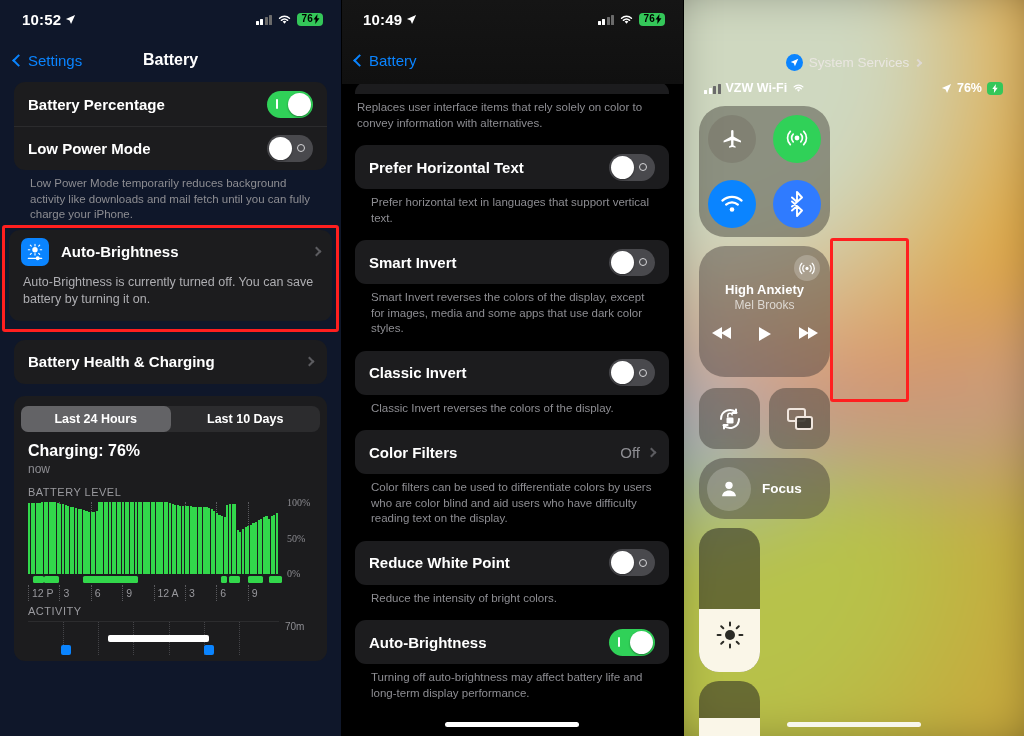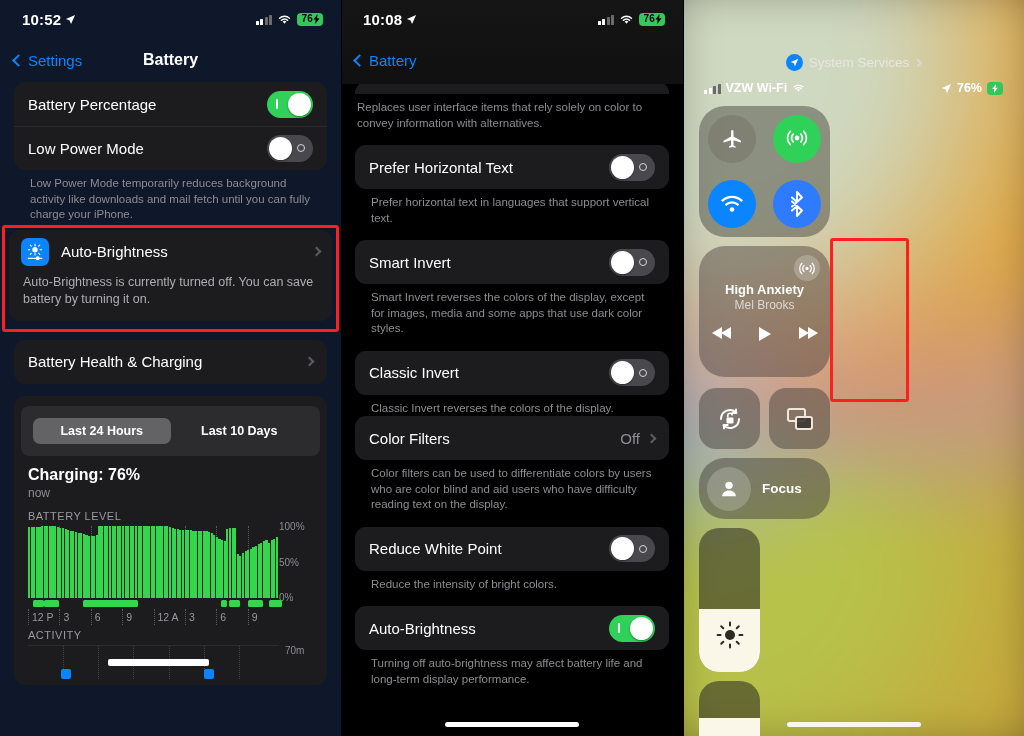--- a/index.html
+++ b/index.html
@@ -50,21 +50,21 @@
   }
 
   
   .scroll { padding: 0 14px; }
   .group { background: #1c1c1e; border-radius: 11px; overflow: hidden; }
   .row {
     height: 44px; display: flex; align-items: center; justify-content: space-between;
     padding: 0 14px; color: #fff; font-size: 15px;
   }
   .row + .row { box-shadow: inset 0 .6px 0 #3a3a3c; }
-  .row-label { font-size: 15px; color: #fff; }
+  .row-label { font-size: 15px; color: #fff; font-weight: bold; }
   .row-value { color: #8e8e93; font-size: 15px; }
   .chev-r { width: 7px; height: 7px; border-top: 2px solid #5c5c60; border-right: 2px solid #5c5c60; transform: rotate(45deg); flex: 0 0 auto; }
   .footnote { color: #8d8d92; font-size: 11.5px; line-height: 1.35; padding: 6px 16px 0; }
   .grouphdr { color: #8d8d92; font-size: 11px; letter-spacing: .6px; padding: 14px 16px 6px; }
 
   
   .sw { width: 46px; height: 27px; border-radius: 14px; position: relative; flex: 0 0 auto; }
   .sw.on { background: #30d158; }
   .sw.off { background: #49494d; }
   .sw .knob { position: absolute; top: 2px; width: 23px; height: 23px; border-radius: 50%; background: #fff; box-shadow: 0 1px 2px rgba(0,0,0,.4); }
@@ -77,36 +77,36 @@
   
   .redbox { border: 3px solid #ff1f1f; border-radius: 3px; padding: 2px 4px 8px; margin: 2px 2px; }
   .insight-icon {
     width: 28px; height: 28px; border-radius: 7px; background: #0a84ff;
     display: flex; align-items: center; justify-content: center; flex: 0 0 auto;
   }
   .irow { height: 44px; display: flex; align-items: center; gap: 12px; padding: 0 12px; }
   .idesc { color: #aeaeb2; font-size: 12.5px; line-height: 1.4; padding: 0 14px 12px 14px; }
 
   
-  .seg { background: #2c2c2e; border-radius: 8px; display: flex; padding: 12px; margin: 10px 7px 0; justify-content: flex-end; }
+  .seg { background: #2c2c2e; border-radius: 8px; display: flex; padding: 0; margin: 10px 7px 0; justify-content: flex-end; }
   .seg div { flex: 1; text-align: center; font-size: 12.5px; color: #fff; padding: 6px 0; border-radius: 7px; font-weight: bold;}
   .seg div.sel { background: #636366; }
   .charge-ttl { color: #fff; font-size: 16px; font-weight: bold; padding: 10px 14px 0; }
   .charge-sub { color: #8d8d92; font-size: 12px; padding: 2px 14px 0; }
   .chart-hdr { color: #9a9a9f; font-size: 11px; letter-spacing: .5px; padding: 10px 14px 4px; }
 
   
   .chartwrap { display: flex; padding: 0 14px 0 14px; }
   .chart { position: relative; flex: 1; height: 72px; }
   .chart .bars { position: absolute; inset: 0; display: flex; align-items: flex-end; gap: 0px; }
   .chart .bars span { flex: 1 1 0; background: #32d74b; }
   .chart .grid { position: absolute; inset: 0; pointer-events: none; }
   .chart .grid i { position: absolute; top: 0; bottom: 0; width: 1px; border-left: 1px dotted #5a5a5e; }
   .ylabels { width: 34px; position: relative; font-size: 10px; color: #8d8d92; }
-  .ylabels span { position: absolute; left: 0; }
+  .ylabels span { position: absolute; left: 8px; font-family: Liberation Serif, serif; }
   .chgwrap { display: flex; padding: 2px 14px 0; }
   .chgbar { flex: 1; height: 9px; position: relative; }
   .chgbar b { position: absolute; top: 0; height: 7px; background: #32d74b; border-radius: 1.5px; }
   .xaxis { display: flex; padding: 1px 14px 0; position: relative; height: 18px;}
   .xaxis .t { position: absolute; font-size: 10.5px; color: #98989d; }
   .xaxis .vl { position: absolute; top: 0; height: 16px; border-left: 1px dotted #5a5a5e; }
   .act-chart { margin: 0 14px; height: 34px; position: relative; border-top: 1px solid #2c2c2e; }
   .act-chart .g { position: absolute; top: 0; bottom: 0; border-left: 1px dotted #444448; }
   .act-chart .hline { position: absolute; height: 7px; background: #fff; border-radius: 2px; }
   .act-chart .blu { position: absolute; width: 10px; height: 10px; background: #0a84ff; border-radius: 2px; }
@@ -438,21 +438,21 @@
     </div>
   </div>
 
   <div class="divider" style="left:341px"></div>
 
   <div class="panel p2">
     <div class="topfade"></div>
     <div style="position:relative;z-index:6">
       <div class="statusbar">
         <div class="sb-left">
-          <span>10:08</span>
+          <span>10:49</span>
           <svg class="loc-arrow" viewBox="0 0 12 12">
               <path d="M11 1 1 5.4l4 1.6 1.6 4z" fill="#fff"></path>
             </svg>
         </div>
         <div class="sb-right">
           <span class="sig">
               <i></i>
               <i></i>
               <i></i>
               <i></i>
@@ -509,21 +509,21 @@
         <div class="row">
           <span class="row-label">Classic Invert</span>
           <span class="sw off">
               <i class="mk"></i>
               <i class="knob"></i>
             </span>
         </div>
       </div>
       <div class="footnote">Classic Invert reverses the colors of the display.</div>
 
-      <div class="group" style="margin-top:0">
+      <div class="group" style="margin-top:14px">
         <div class="row">
           <span class="row-label">Color Filters</span>
           <span style="display:flex;align-items:center;gap:8px">
             <span class="row-value">Off</span>
             <span class="chev-r"></span>
           </span>
         </div>
       </div>
       <div class="footnote">Color filters can be used to differentiate colors by users who are color blind and aid users who have difficulty reading text on the display.</div>
 

